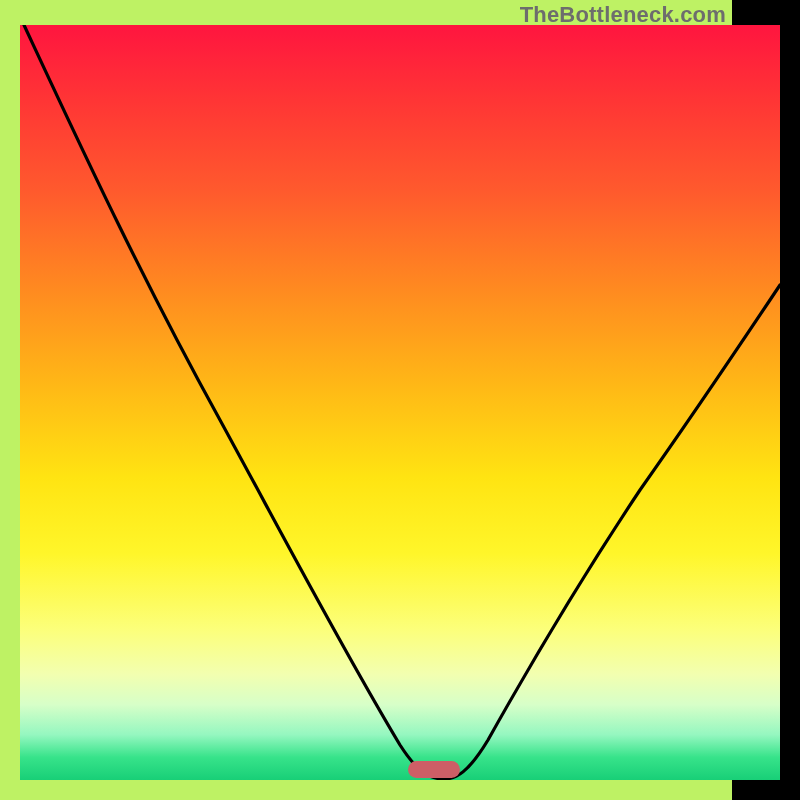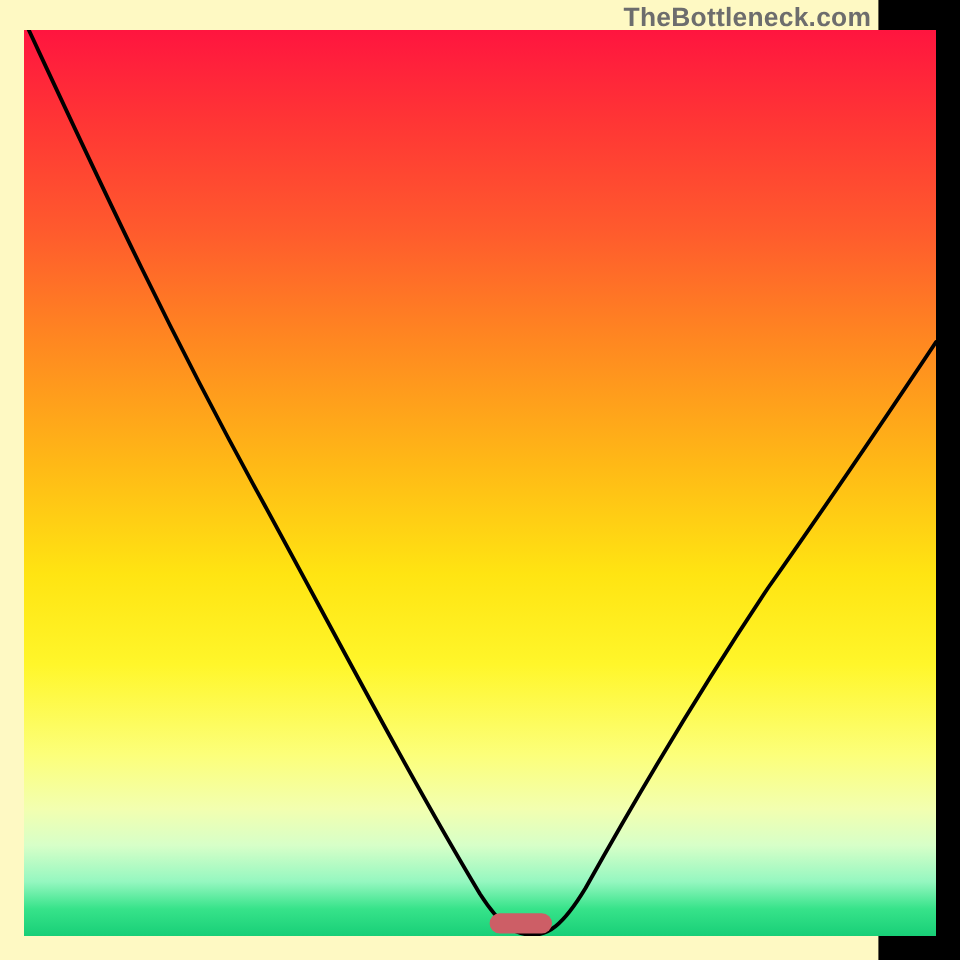--- a/index.html
+++ b/index.html
@@ -9,21 +9,21 @@
     height: 800px;
     background: #000;
     overflow: hidden;
   }
   .frame {
     position: absolute;
     left: 0;
     top: 0;
     width: 732px;
     height: 800px;
-    background: #fef9c3;
+    background: #bef264;
   }
   .plot {
     position: absolute;
     left: 20px;
     top: 25px;
     width: 760px;
     height: 755px;
     background: linear-gradient(to bottom,
       #ff153f 0%,
       #ff3535 10%,

